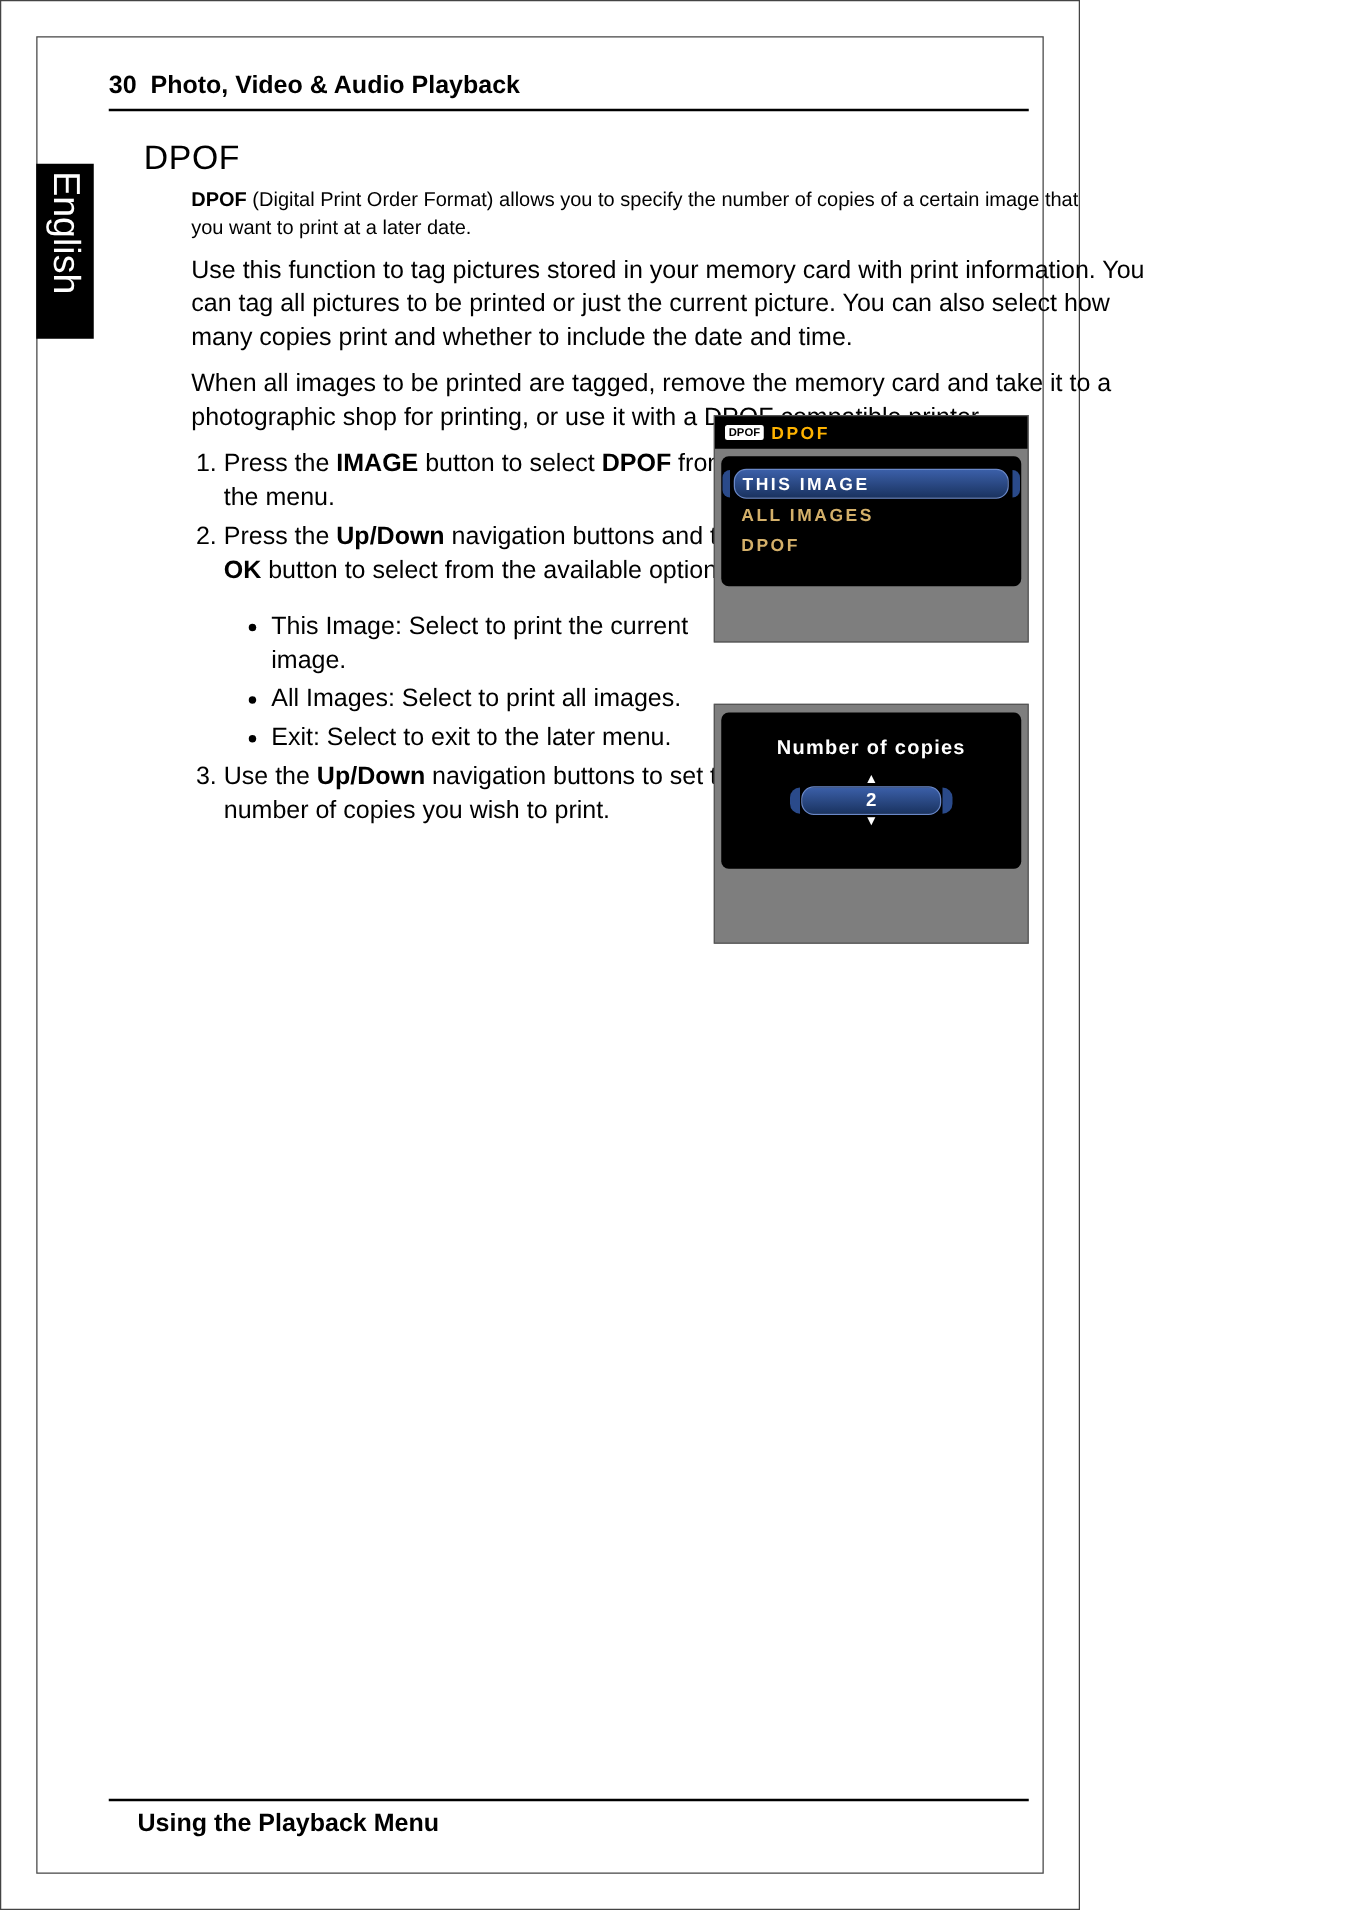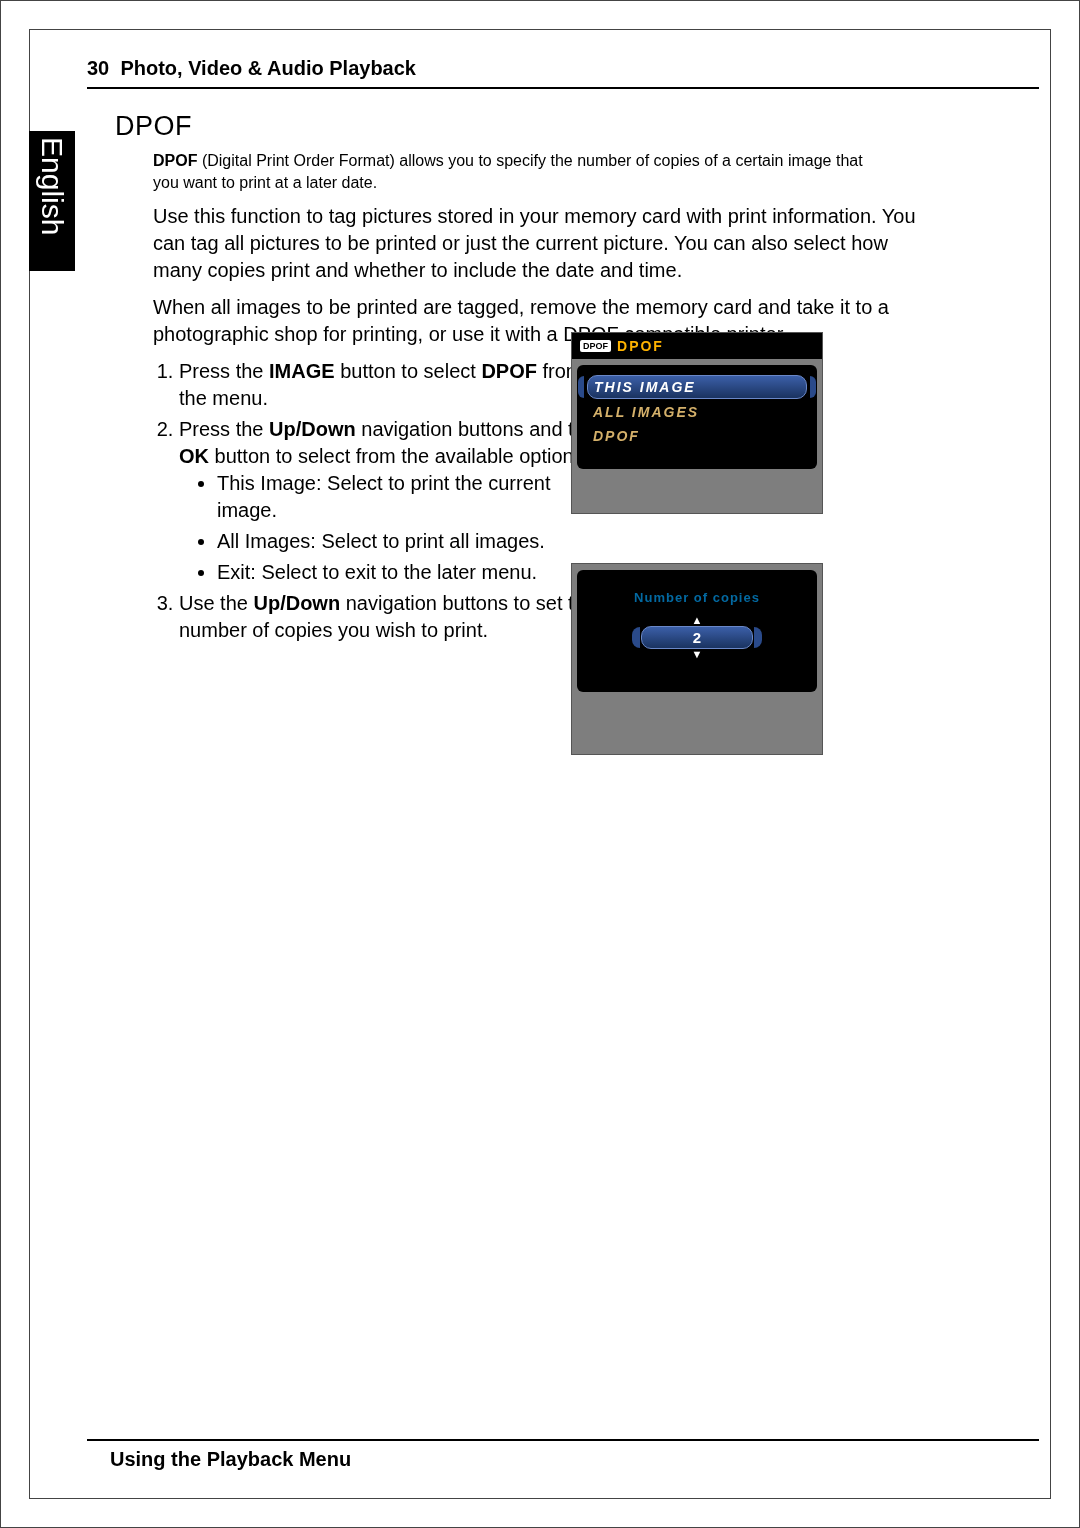--- a/index.html
+++ b/index.html
@@ -6,21 +6,21 @@
     margin: 0;
     padding: 0;
     background: #fff;
     font-family: Arial, Helvetica, sans-serif;
     color: #000;
     width: 1080px;
   }
   .page {
     position: relative;
     box-sizing: border-box;
-    width: 1080px;
+    width: 864px;
     height: 1528px;
     border: 1px solid #444;
     margin: 0;
     padding: 0;
   }
   .inner-border {
     position: absolute;
     left: 28px;
     top: 28px;
     right: 28px;
@@ -87,21 +87,21 @@
     padding-left: 26px;
     width: 430px;
     font-size: 20px;
     line-height: 1.35;
   }
   ol.steps > li {
     margin-bottom: 4px;
   }
   ul.bullets {
     list-style-type: disc;
-    margin: 0 0 4px 22px;
+    margin: 18px 0 4px 22px;
     padding-left: 16px;
   }
   ul.bullets li {
     margin-bottom: 4px;
   }
   .bold { font-weight: bold; }
 
   
   .lcd {
     position: absolute;
@@ -149,21 +149,20 @@
     padding: 8px 10px 20px 10px;
     color: #d4b06a;
   }
   .lcd-item {
     font-size: 14px;
     font-weight: bold;
     letter-spacing: 2px;
     padding: 3px 6px;
     margin: 2px 0;
     border-radius: 10px;
-    font-style: italic;
   }
   .lcd-item.selected {
     background: linear-gradient(#3b5fa8, #1a3360);
     color: #fff;
     position: relative;
     border: 1px solid #6a88c8;
   }
   .lcd-item.selected::before,
   .lcd-item.selected::after {
     content: "";
@@ -175,22 +174,22 @@
   }
   .lcd-item.selected::before { left: -10px; border-radius: 10px 0 0 10px; }
   .lcd-item.selected::after  { right: -10px; border-radius: 0 10px 10px 0; }
 
   .lcd2 .lcd-body {
     text-align: center;
     padding-top: 20px;
     padding-bottom: 30px;
   }
   .noc-label {
-    color: #0369a1;
-    font-size: 13px;
+    color: #ffffff;
+    font-size: 16px;
     font-weight: bold;
     letter-spacing: 1px;
     margin-bottom: 10px;
   }
   .spin {
     display: inline-block;
   }
   .spin .arrow {
     color: #fff;
     font-size: 11px;

